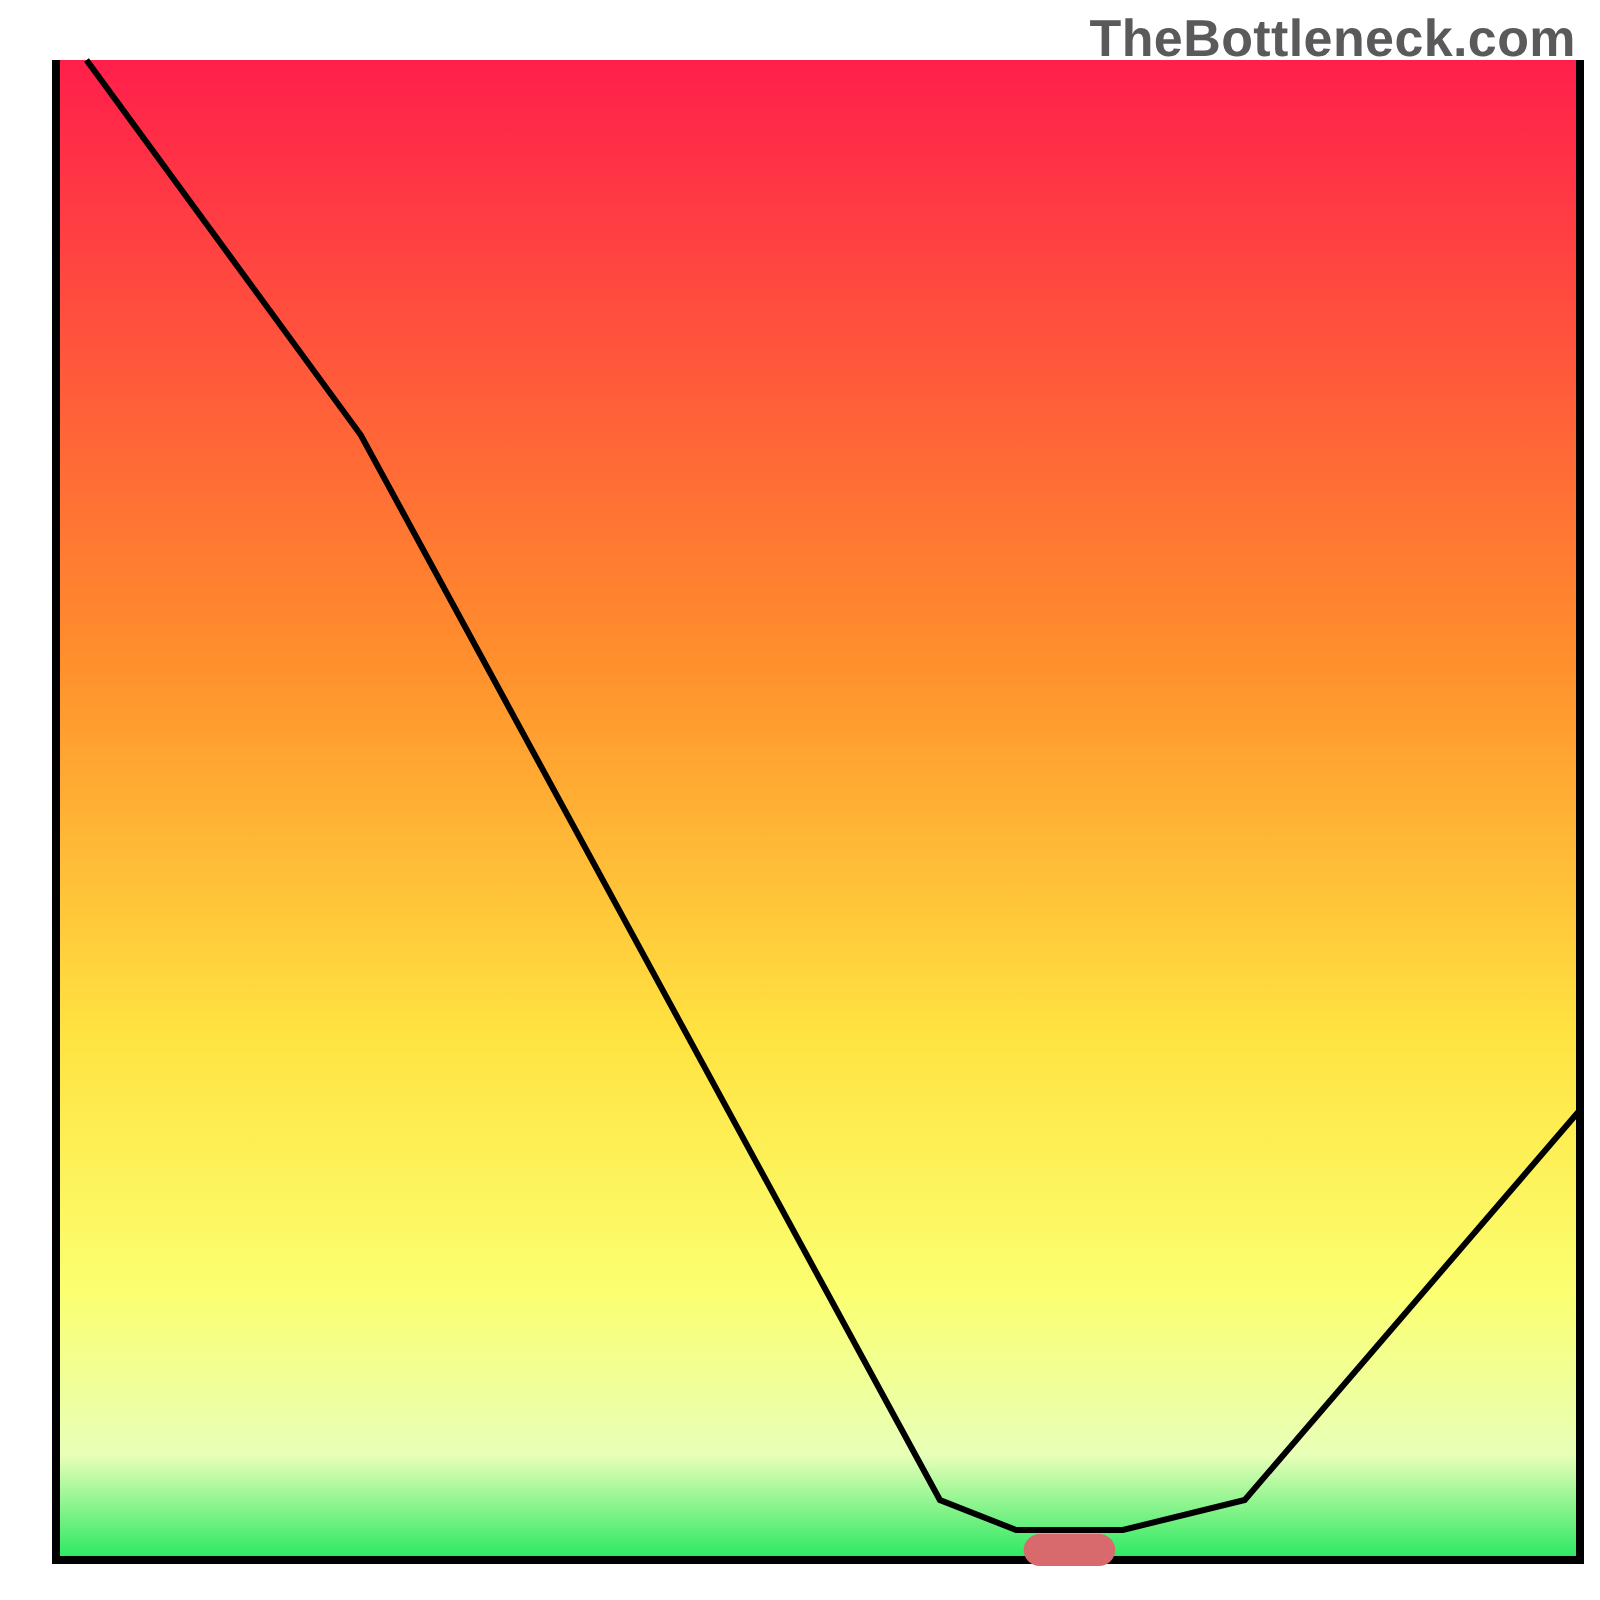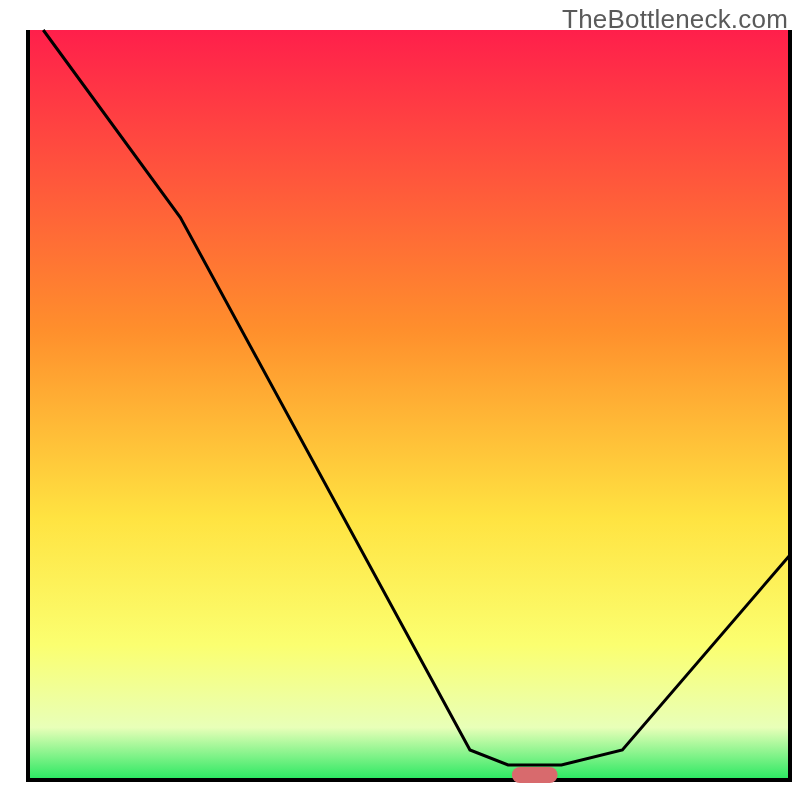--- a/index.html
+++ b/index.html
@@ -14,21 +14,21 @@
     position: relative;
     width: 800px;
     height: 800px;
   }
   .watermark {
     position: absolute;
     top: 4px;
     right: 12px;
     color: #5a5a5a;
     font-size: 26px;
-    font-weight: 400;
+    font-weight: 700;
     letter-spacing: 0.2px;
     z-index: 10;
   }
   svg {
     display: block;
   }
 </style>
 </head>
 <body>
 

